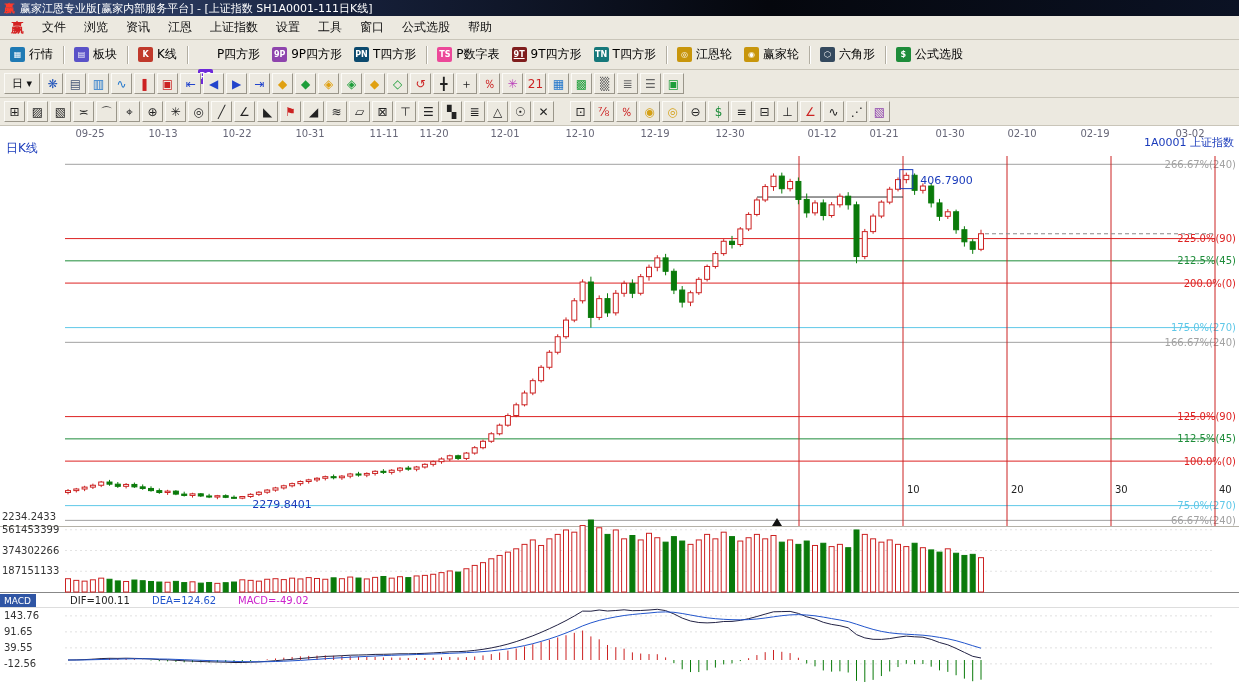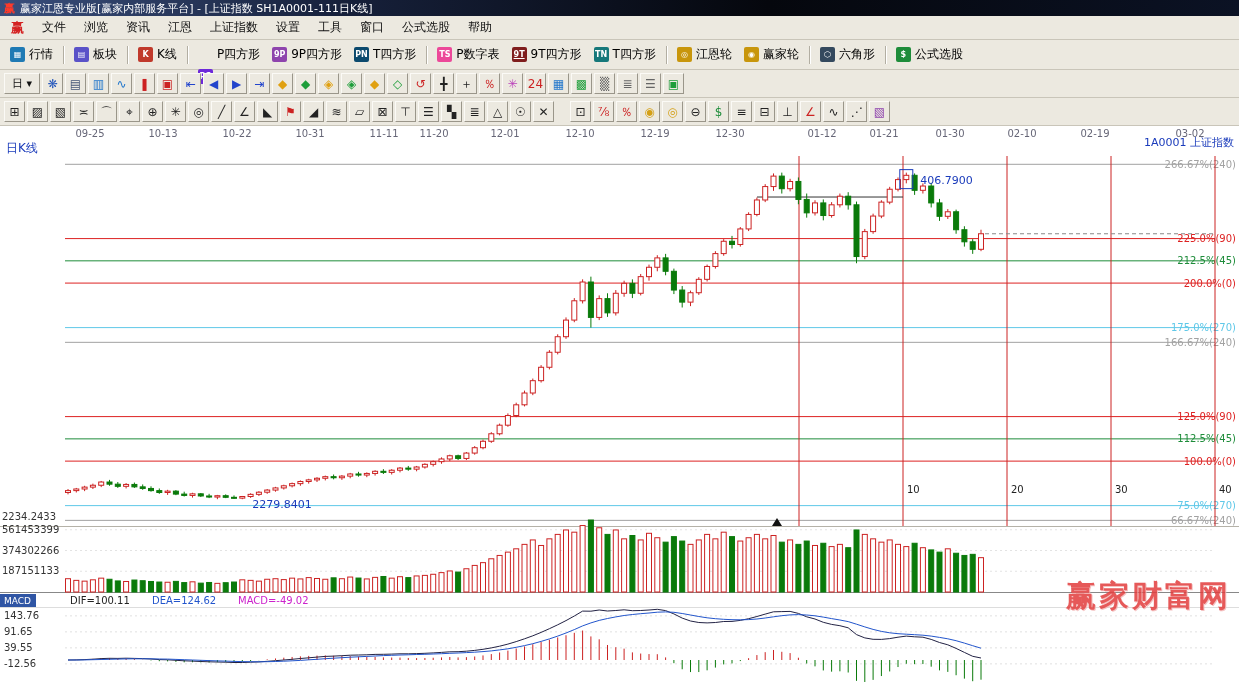--- a/index.html
+++ b/index.html
@@ -125,21 +125,21 @@
       <button class="tbtn" style="color: rgb(30, 158, 58);">◆</button>
       <button class="tbtn" style="color: rgb(224, 160, 16);">◈</button>
       <button class="tbtn" style="color: rgb(30, 158, 58);">◈</button>
       <button class="tbtn" style="color: rgb(224, 160, 16);">◆</button>
       <button class="tbtn" style="color: rgb(30, 158, 58);">◇</button>
       <button class="tbtn" style="color: rgb(204, 34, 34);">↺</button>
       <button class="tbtn" style="color: rgb(34, 34, 34);">╋</button>
       <button class="tbtn" style="color: rgb(34, 34, 34);">＋</button>
       <button class="tbtn" style="color: rgb(204, 34, 34);">％</button>
       <button class="tbtn" style="color: rgb(187, 68, 187);">✳</button>
-      <button class="tbtn" style="color: rgb(204, 34, 34);">24</button>
+      <button class="tbtn" style="color: rgb(204, 34, 34);">21</button>
       <button class="tbtn" style="color: rgb(34, 119, 204);">▦</button>
       <button class="tbtn" style="color: rgb(30, 158, 58);">▩</button>
       <button class="tbtn" style="color: rgb(102, 102, 102);">▒</button>
       <button class="tbtn" style="color: rgb(102, 102, 102);">≣</button>
       <button class="tbtn" style="color: rgb(102, 102, 102);">☰</button>
       <button class="tbtn" style="color: rgb(30, 158, 58);">▣</button>
     </div>
   <div class="toolbar3" id="toolbar3">
       <button class="tbtn" style="color: rgb(34, 34, 34);">⊞</button>
       <button class="tbtn" style="color: rgb(34, 34, 34);">▨</button>
@@ -717,15 +717,14 @@
           <line x1="939.5000000000001" y1="534" x2="939.5000000000001" y2="544.3725521165507" stroke="#0a7a0a" stroke-width="1"></line>
           <line x1="947.8000000000001" y1="534" x2="947.8000000000001" y2="545.8909998374721" stroke="#0a7a0a" stroke-width="1"></line>
           <line x1="956.1" y1="534" x2="956.1" y2="549.230601886754" stroke="#0a7a0a" stroke-width="1"></line>
           <line x1="964.4000000000001" y1="534" x2="964.4000000000001" y2="552.6398381041926" stroke="#0a7a0a" stroke-width="1"></line>
           <line x1="972.7" y1="534" x2="972.7" y2="555.2053891367602" stroke="#0a7a0a" stroke-width="1"></line>
           <line x1="981.0000000000001" y1="534" x2="981.0000000000001" y2="553.6894849243694" stroke="#0a7a0a" stroke-width="1"></line>
         </g>
         <polyline points="68,534.0 76.3,533.9 84.6,533.6 92.9,533.2 101.2,532.6 109.5,532.3 117.80000000000001,532.4 126.10000000000001,532.2 134.4,532.4 142.7,532.6 151,533.0 159.3,533.6 167.60000000000002,533.8 175.9,534.3 184.20000000000002,534.8 192.5,535.1 200.8,535.5 209.10000000000002,535.8 217.4,536.0 225.70000000000002,536.2 234,536.5 242.3,536.5 250.60000000000002,536.2 258.9,535.9 267.20000000000005,535.3 275.5,534.7 283.8,534.0 292.1,533.3 300.40000000000003,532.5 308.70000000000005,531.8 317,531.1 325.3,530.4 333.6,530.1 341.90000000000003,529.7 350.20000000000005,529.2 358.5,529.0 366.8,528.8 375.1,528.4 383.40000000000003,528.3 391.70000000000005,528.1 400,527.8 408.3,527.8 416.6,527.6 424.90000000000003,527.3 433.20000000000005,526.9 441.50000000000006,526.4 449.8,525.8 458.1,525.7 466.40000000000003,525.2 474.70000000000005,524.4 483.00000000000006,523.3 491.3,521.9 499.6,520.2 507.90000000000003,518.1 516.2,515.6 524.5,512.8 532.8000000000001,509.8 541.1,506.4 549.4000000000001,502.7 557.7,498.8 566,494.6 574.3000000000001,490.0 582.6,485.1 590.9000000000001,485.2 599.2,484.0 607.5,485.0 615.8000000000001,484.5 624.1,483.8 632.4000000000001,484.7 640.7,484.5 649,484.0 657.3000000000001,483.3 665.6,484.6 673.9000000000001,487.9 682.2,492.1 690.5,495.0 698.8000000000001,496.5 707.1,496.9 715.4000000000001,496.5 723.7,495.5 732,495.4 740.3000000000001,494.4 748.6,492.7 756.9000000000001,490.5 765.2,488.1 773.5000000000001,485.8 781.8000000000001,485.6 790.1,485.4 798.4000000000001,487.4 806.7,490.8 815.0000000000001,493.0 823.3000000000001,496.3 831.6,498.4 839.9000000000001,499.7 848.2,501.8 856.5000000000001,508.6 864.8000000000001,511.9 873.1,513.3 881.4000000000001,513.4 889.7,512.6 898.0000000000001,511.2 906.3000000000001,510.1 914.6,510.8 922.9000000000001,511.2 931.2,513.4 939.5000000000001,516.5 947.8000000000001,518.8 956.1,522.4 964.4000000000001,526.4 972.7,530.3 981.0000000000001,532.0" fill="none" stroke="#222244" stroke-width="1"></polyline>
         <polyline points="68,534.0 76.3,534.0 84.6,533.9 92.9,533.7 101.2,533.5 109.5,533.3 117.80000000000001,533.1 126.10000000000001,532.9 134.4,532.8 142.7,532.8 151,532.8 159.3,533.0 167.60000000000002,533.1 175.9,533.4 184.20000000000002,533.7 192.5,534.0 200.8,534.3 209.10000000000002,534.6 217.4,534.9 225.70000000000002,535.1 234,535.4 242.3,535.6 250.60000000000002,535.7 258.9,535.8 267.20000000000005,535.7 275.5,535.5 283.8,535.2 292.1,534.8 300.40000000000003,534.4 308.70000000000005,533.8 317,533.3 325.3,532.7 333.6,532.2 341.90000000000003,531.7 350.20000000000005,531.2 358.5,530.8 366.8,530.4 375.1,530.0 383.40000000000003,529.6 391.70000000000005,529.3 400,529.0 408.3,528.8 416.6,528.5 424.90000000000003,528.3 433.20000000000005,528.0 441.50000000000006,527.7 449.8,527.3 458.1,527.0 466.40000000000003,526.6 474.70000000000005,526.2 483.00000000000006,525.6 491.3,524.9 499.6,523.9 507.90000000000003,522.8 516.2,521.3 524.5,519.6 532.8000000000001,517.7 541.1,515.4 549.4000000000001,512.9 557.7,510.1 566,507.0 574.3000000000001,503.6 582.6,499.9 590.9000000000001,496.9 599.2,494.4 607.5,492.5 615.8000000000001,490.9 624.1,489.5 632.4000000000001,488.5 640.7,487.7 649,487.0 657.3000000000001,486.2 665.6,485.9 673.9000000000001,486.3 682.2,487.5 690.5,489.0 698.8000000000001,490.5 707.1,491.8 715.4000000000001,492.7 723.7,493.3 732,493.7 740.3000000000001,493.8 748.6,493.6 756.9000000000001,493.0 765.2,492.0 773.5000000000001,490.8 781.8000000000001,489.7 790.1,488.9 798.4000000000001,488.6 806.7,489.0 815.0000000000001,489.8 823.3000000000001,491.1 831.6,492.6 839.9000000000001,494.0 848.2,495.6 856.5000000000001,498.2 864.8000000000001,500.9 873.1,503.4 881.4000000000001,505.4 889.7,506.8 898.0000000000001,507.7 906.3000000000001,508.2 914.6,508.7 922.9000000000001,509.2 931.2,510.1 939.5000000000001,511.4 947.8000000000001,512.8 956.1,514.7 964.4000000000001,517.1 972.7,519.7 981.0000000000001,522.2" fill="none" stroke="#2255cc" stroke-width="1"></polyline>
       </svg>
-    <div class="watermark">赢家财富网</div>
   </div>
 </div>
 
 </body></html>

